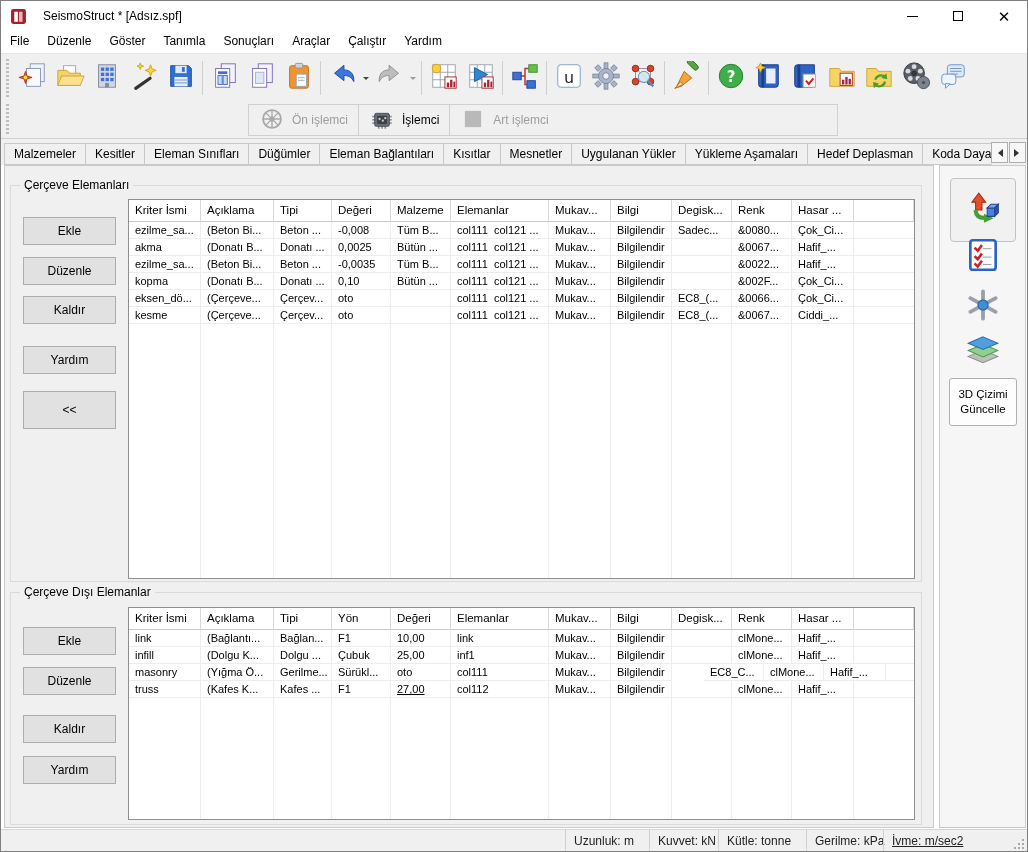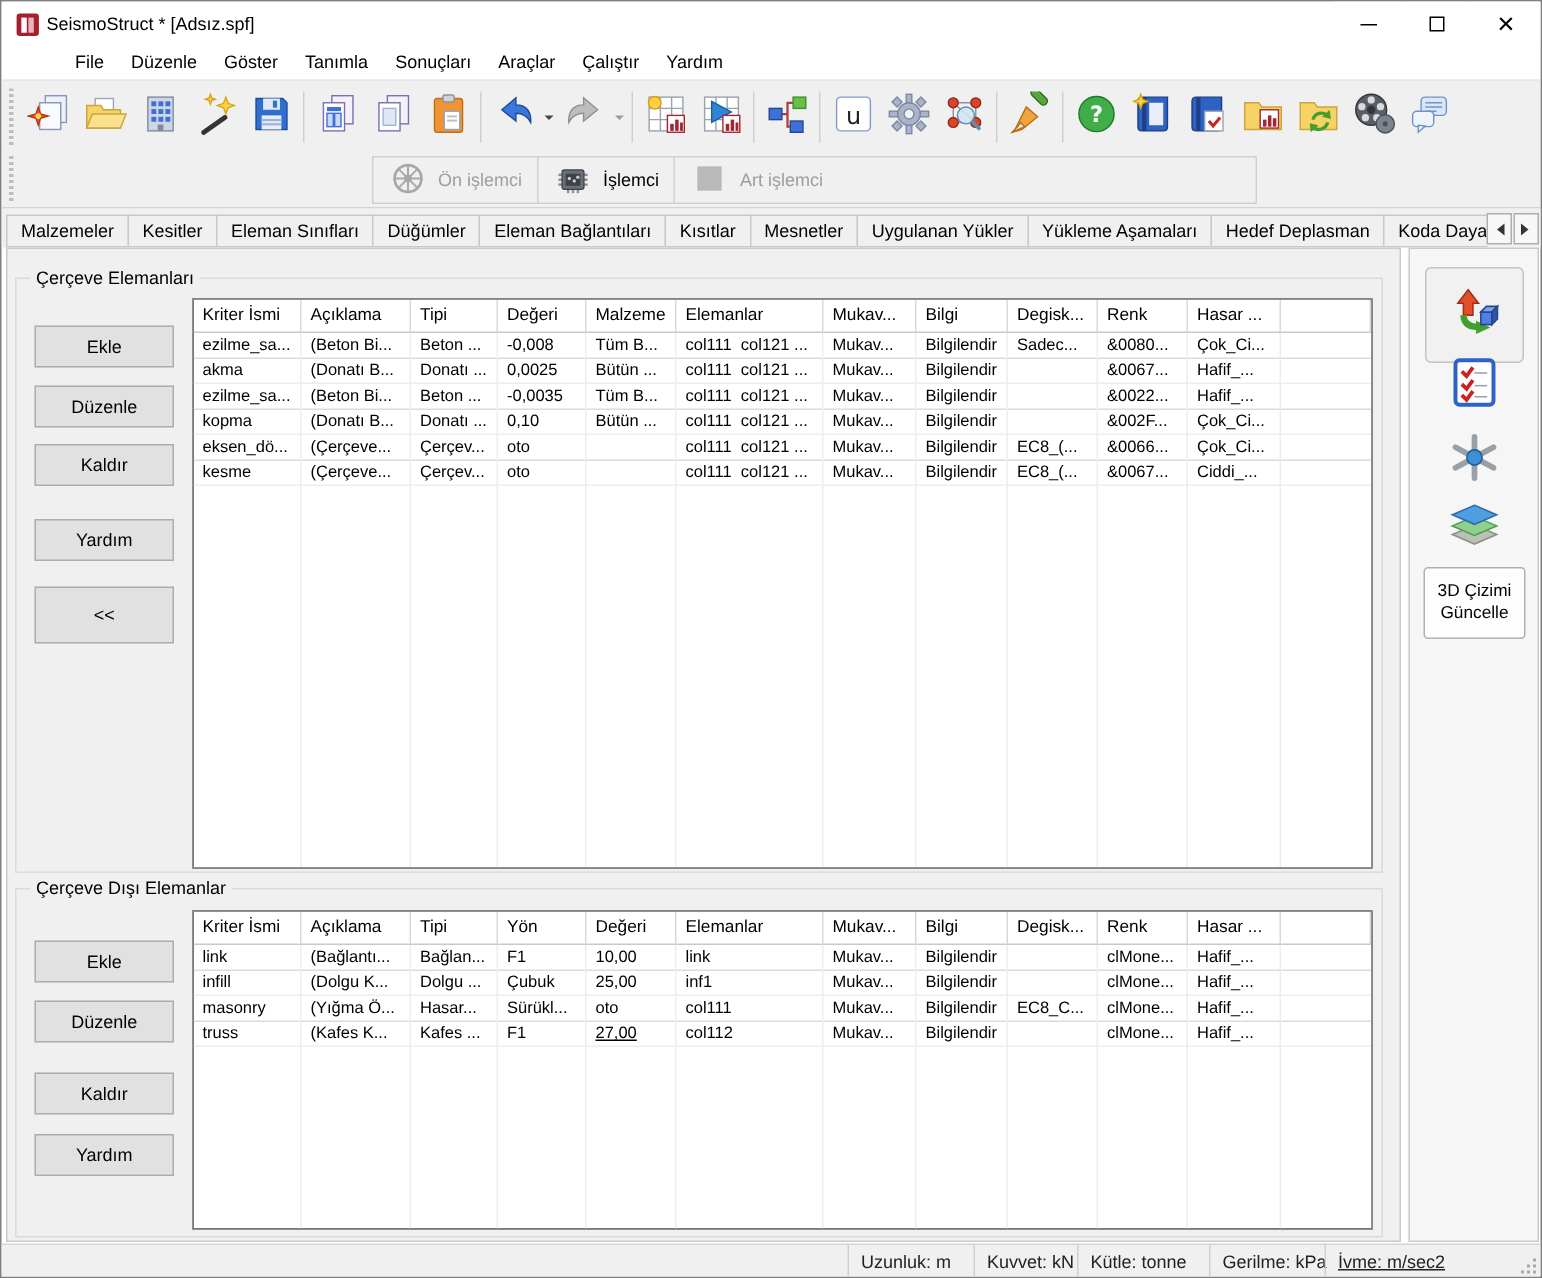--- a/index.html
+++ b/index.html
@@ -6,28 +6,28 @@
   html,body { background:#d8d8d8; }
   .window{
     position:relative; width:1028px; height:852px; background:#fff;
     border:1px solid #7f7f7f; overflow:hidden;
     font-family:"Liberation Sans","DejaVu Sans",sans-serif; color:#000;
   }
   
   .titlebar{position:absolute;top:0;left:0;right:0;height:30px;background:#fff;display:flex;align-items:center;}
   .app-icon{width:17px;height:17px;margin-left:9px;flex:none;}
   .app-icon svg{width:100%;height:100%;}
-  .title-text{margin-left:4px;font-size:12px;}
+  .title-text{margin-left:16px;font-size:12px;}
   .win-controls{position:absolute;right:0;top:0;height:30px;display:flex;}
   .win-btn{width:46px;height:30px;display:flex;align-items:center;justify-content:center;background:#fff;border:none;cursor:default;}
   .glyph-min{width:11px;height:1px;background:#000;}
   .glyph-max{width:10px;height:10px;border:1px solid #000;}
   .glyph-close{font-size:15px;line-height:15px;color:#000;}
   
-  .menubar{position:absolute;top:30px;left:0;right:0;height:22px;background:#fff;display:flex;font-size:12px;padding-left:40px;}
+  .menubar{position:absolute;top:30px;left:0;right:0;height:22px;background:#fff;display:flex;font-size:12px;}
   .menu-item{padding:0 9px;line-height:21px;}
   
   .toolbar{position:absolute;top:52px;left:0;right:0;height:48px;background:#f0f0f0;border-top:1px solid #e6e6e6;display:flex;align-items:center;padding-left:3px;overflow:hidden;}
   .gripper{width:5px;height:38px;margin:0 3px 0 2px;background:repeating-linear-gradient(#bdbdbd 0 2px,#f0f0f0 2px 4px);background-size:3px 100%;background-repeat:no-repeat;flex:none;}
   .tbtn{width:37px;height:40px;flex:none;display:flex;align-items:center;justify-content:center;background:transparent;border:none;}
   .tbtn svg{width:30px;height:30px;}
   .tsep{width:1px;height:34px;background:#cfcfcf;margin:0 3px;flex:none;}
   .dd{width:10px;height:40px;flex:none;display:flex;align-items:center;justify-content:center;border:none;background:transparent;}
   .dd i{display:block;width:0;height:0;border:3.5px solid transparent;border-top-color:#444;margin-top:4px;}
   .dd.gray i{border-top-color:#9a9a9a;}
@@ -611,27 +611,27 @@
             <div class="tcell" style="width: 62px;">Mukav...</div>
             <div class="tcell" style="width: 61px;">Bilgilendir</div>
             <div class="tcell" style="width: 60px;"></div>
             <div class="tcell" style="width: 60px;">clMone...</div>
             <div class="tcell" style="width: 62px;">Hafif_...</div>
             <div class="tcell tflex"></div>
           </div>
           <div class="trow">
             <div class="tcell" style="width: 72px;">masonry</div>
             <div class="tcell" style="width: 73px;">(Yığma Ö...</div>
-            <div class="tcell" style="width: 58px;">Hasar...</div>
+            <div class="tcell" style="width: 58px;">Gerilme...</div>
             <div class="tcell" style="width: 59px;">Sürükl...</div>
             <div class="tcell" style="width: 60px;">oto</div>
             <div class="tcell" style="width: 98px;">col111</div>
             <div class="tcell" style="width: 62px;">Mukav...</div>
             <div class="tcell" style="width: 61px;">Bilgilendir</div>
-            <div class="tcell" style="width: 60px;">EC8_C...</div>
+            <div class="tcell" style="width: 60px; margin-left: 32px;">EC8_C...</div>
             <div class="tcell" style="width: 60px;">clMone...</div>
             <div class="tcell" style="width: 62px;">Hafif_...</div>
             <div class="tcell tflex"></div>
           </div>
           <div class="trow">
             <div class="tcell" style="width: 72px;">truss</div>
             <div class="tcell" style="width: 73px;">(Kafes K...</div>
             <div class="tcell" style="width: 58px;">Kafes ...</div>
             <div class="tcell" style="width: 59px;">F1</div>
             <div class="tcell" style="width: 60px; text-decoration: underline;">27,00</div>

